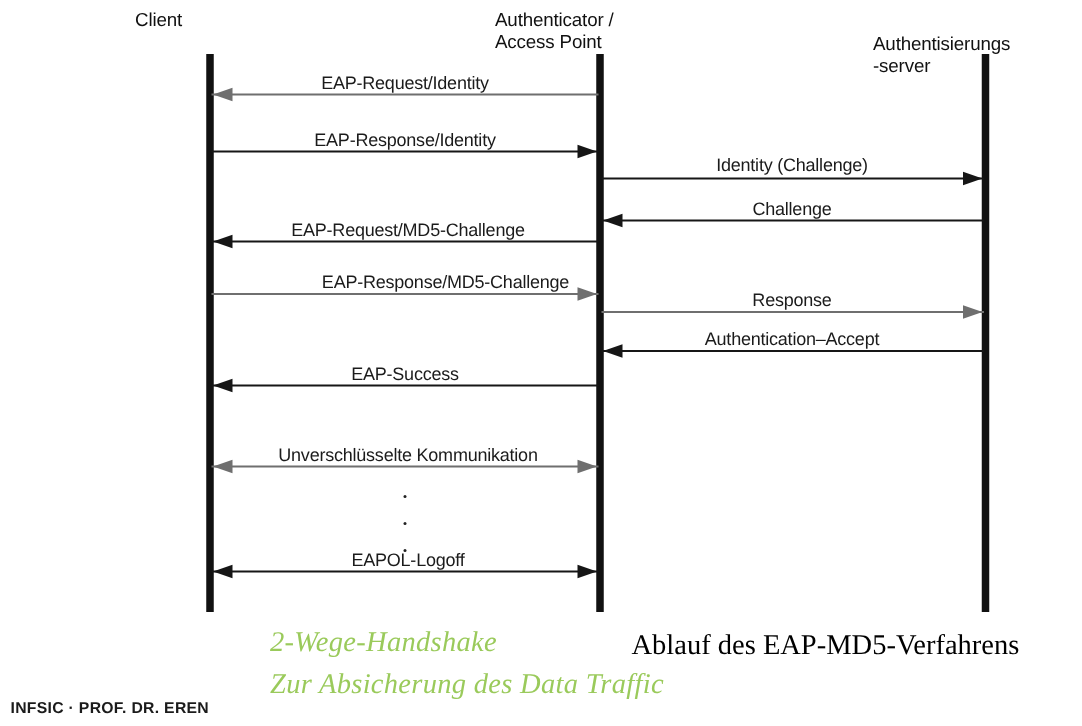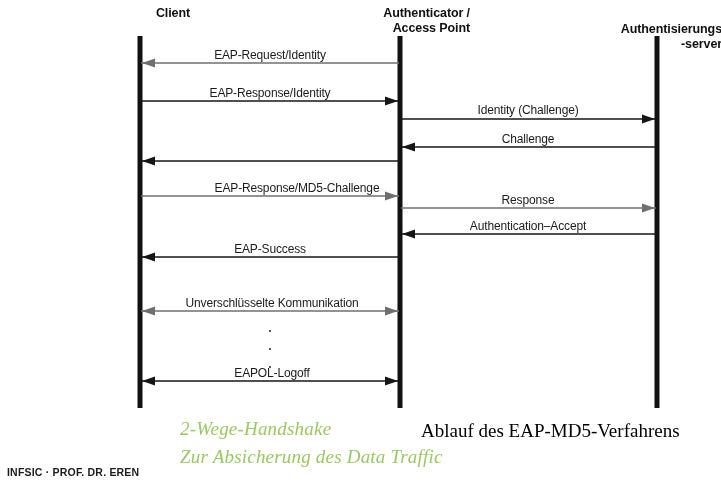--- a/index.html
+++ b/index.html
@@ -17,24 +17,24 @@
   }
   #diagram-svg {
     position: absolute;
     left: 0;
     top: 0;
     width: 721px;
     height: 484px;
   }
   .actor-title {
     position: absolute;
-    text-align: right;
+    text-align: left;
     font-family: "Liberation Sans", sans-serif;
     font-size: 12.5px;
-    font-weight: bold;
+    font-weight: normal;
     color: #111111;
     line-height: 15px;
     letter-spacing: -0.1px;
     white-space: pre-line;
   }
   .msg-label {
     position: absolute;
     font-family: "Liberation Sans", sans-serif;
     font-size: 12px;
     color: #1b1b1b;
@@ -119,20 +119,21 @@
 -server</div>
 
   <div class="msg-label" style="left:270px; top:48px; transform:translateX(-50%);">EAP-Request/Identity</div>
 
   <div class="msg-label" style="left:270px; top:86px; transform:translateX(-50%);">EAP-Response/Identity</div>
 
   <div class="msg-label" style="left:528px; top:103px; transform:translateX(-50%);">Identity (Challenge)</div>
 
   <div class="msg-label" style="left:528px; top:132px; transform:translateX(-50%);">Challenge</div>
 
+  <div class="msg-label" style="left:272px; top:146px; transform:translateX(-50%);">EAP-Request/MD5-Challenge</div>
 
   <div class="msg-label" style="left:272px; top:181px; transform:translateX(-50%);margin-left:25px;">EAP-Response/MD5-Challenge</div>
 
   <div class="msg-label" style="left:528px; top:193px; transform:translateX(-50%);">Response</div>
 
   <div class="msg-label" style="left:528px; top:219px; transform:translateX(-50%);">Authentication–Accept</div>
 
   <div class="msg-label" style="left:270px; top:242px; transform:translateX(-50%);">EAP-Success</div>
 
   <div class="msg-label" style="left:272px; top:296px; transform:translateX(-50%);">Unverschlüsselte Kommunikation</div>

